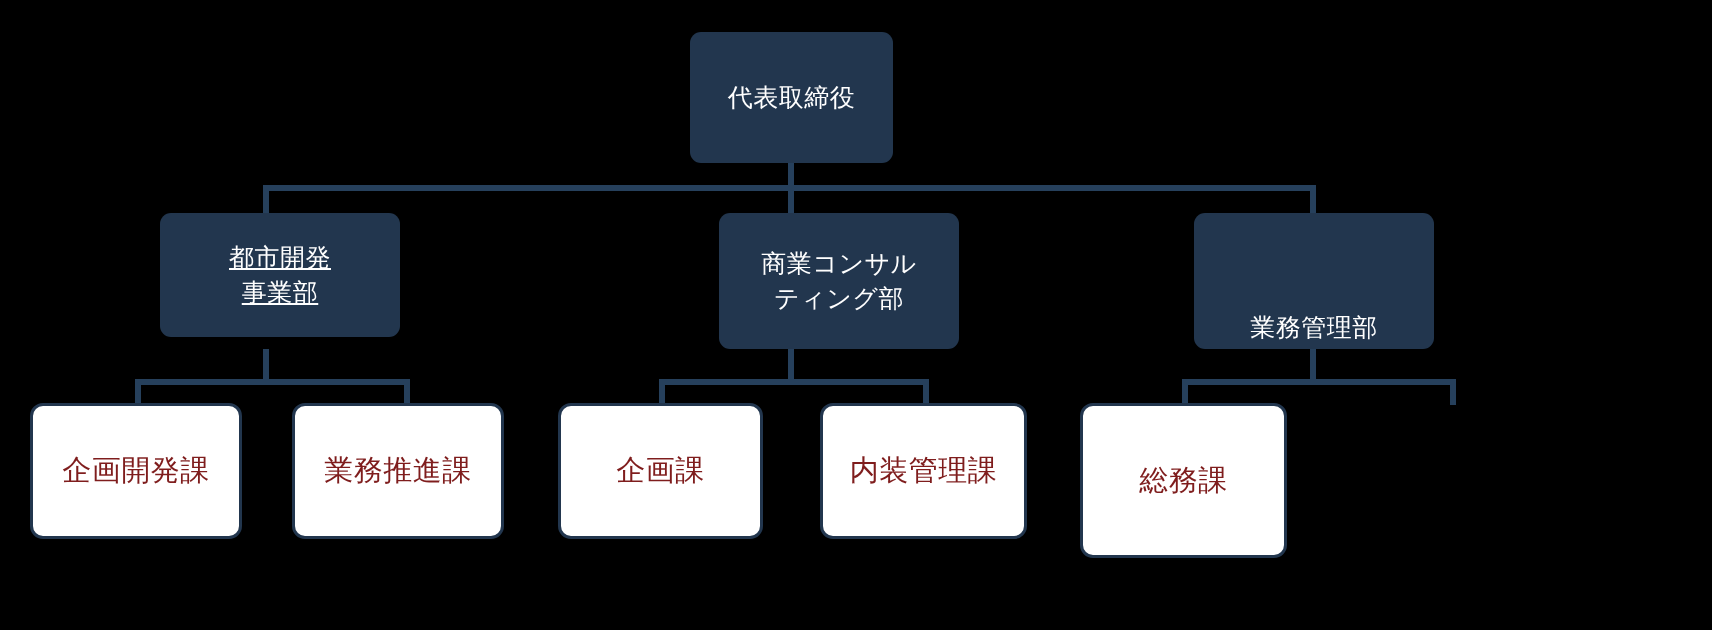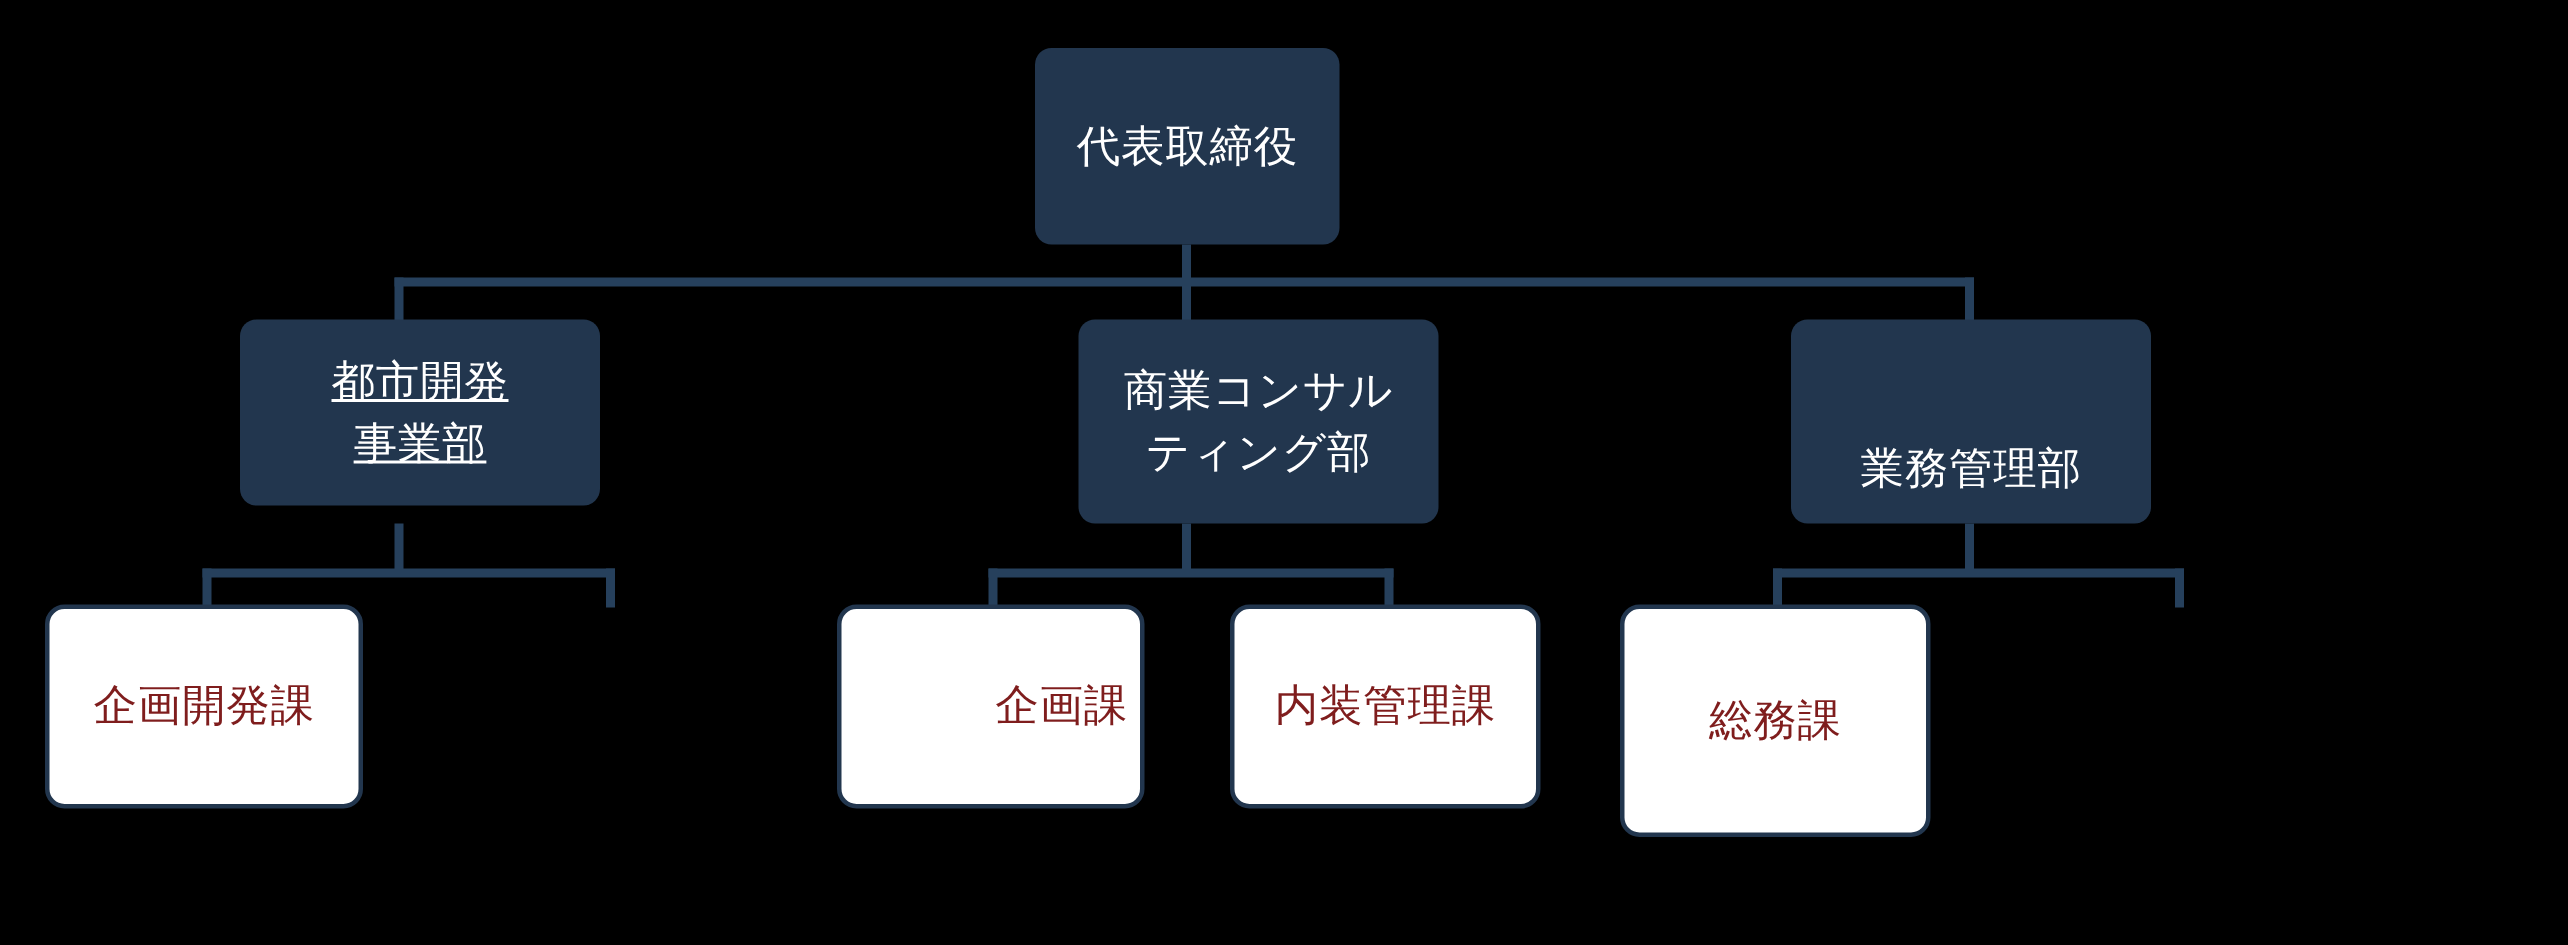--- a/index.html
+++ b/index.html
@@ -37,22 +37,22 @@
     align-items: center;
     justify-content: center;
     text-align: center;
     border-radius: 11px;
     line-height: 1.42;
     letter-spacing: 0.5px;
   }
   .node-dark {
     background: #22364e;
     color: #ffffff;
-    font-size: 29px;
-    padding: 16px 10px;
+    font-size: 25px;
+    padding: 4px 10px;
   }
   .node-leaf {
     background: #ffffff;
     color: #7f1d1d;
     border: 3px solid #22364e;
     font-size: 29px;
     border-radius: 13px;
     padding: 4px 8px;
   }
   .node-label {
@@ -104,22 +104,25 @@
   </div>
 
   <div class="node node-dark" style="left:1194px; top:213px; width:240px; height:136px;align-items:flex-end;">
     <span class="node-label">業務管理部</span>
   </div>
 
   <div class="node node-leaf" style="left:30px; top:403px; width:212px; height:136px;">
     <span class="node-label">企画開発課</span>
   </div>
 
+  <div class="node node-leaf" style="left:292px; top:403px; width:212px; height:136px;">
+    <span class="node-label">業務推進課</span>
+  </div>
 
-  <div class="node node-leaf" style="left:558px; top:403px; width:205px; height:136px;justify-content:flex-end;">
+  <div class="node node-leaf" style="left:558px; top:403px; width:205px; height:136px;">
     <span class="node-label">企画課</span>
   </div>
 
   <div class="node node-leaf" style="left:820px; top:403px; width:207px; height:136px;">
     <span class="node-label">内装管理課</span>
   </div>
 
   <div class="node node-leaf" style="left:1080px; top:403px; width:207px; height:155px;">
     <span class="node-label">総務課</span>
   </div>

